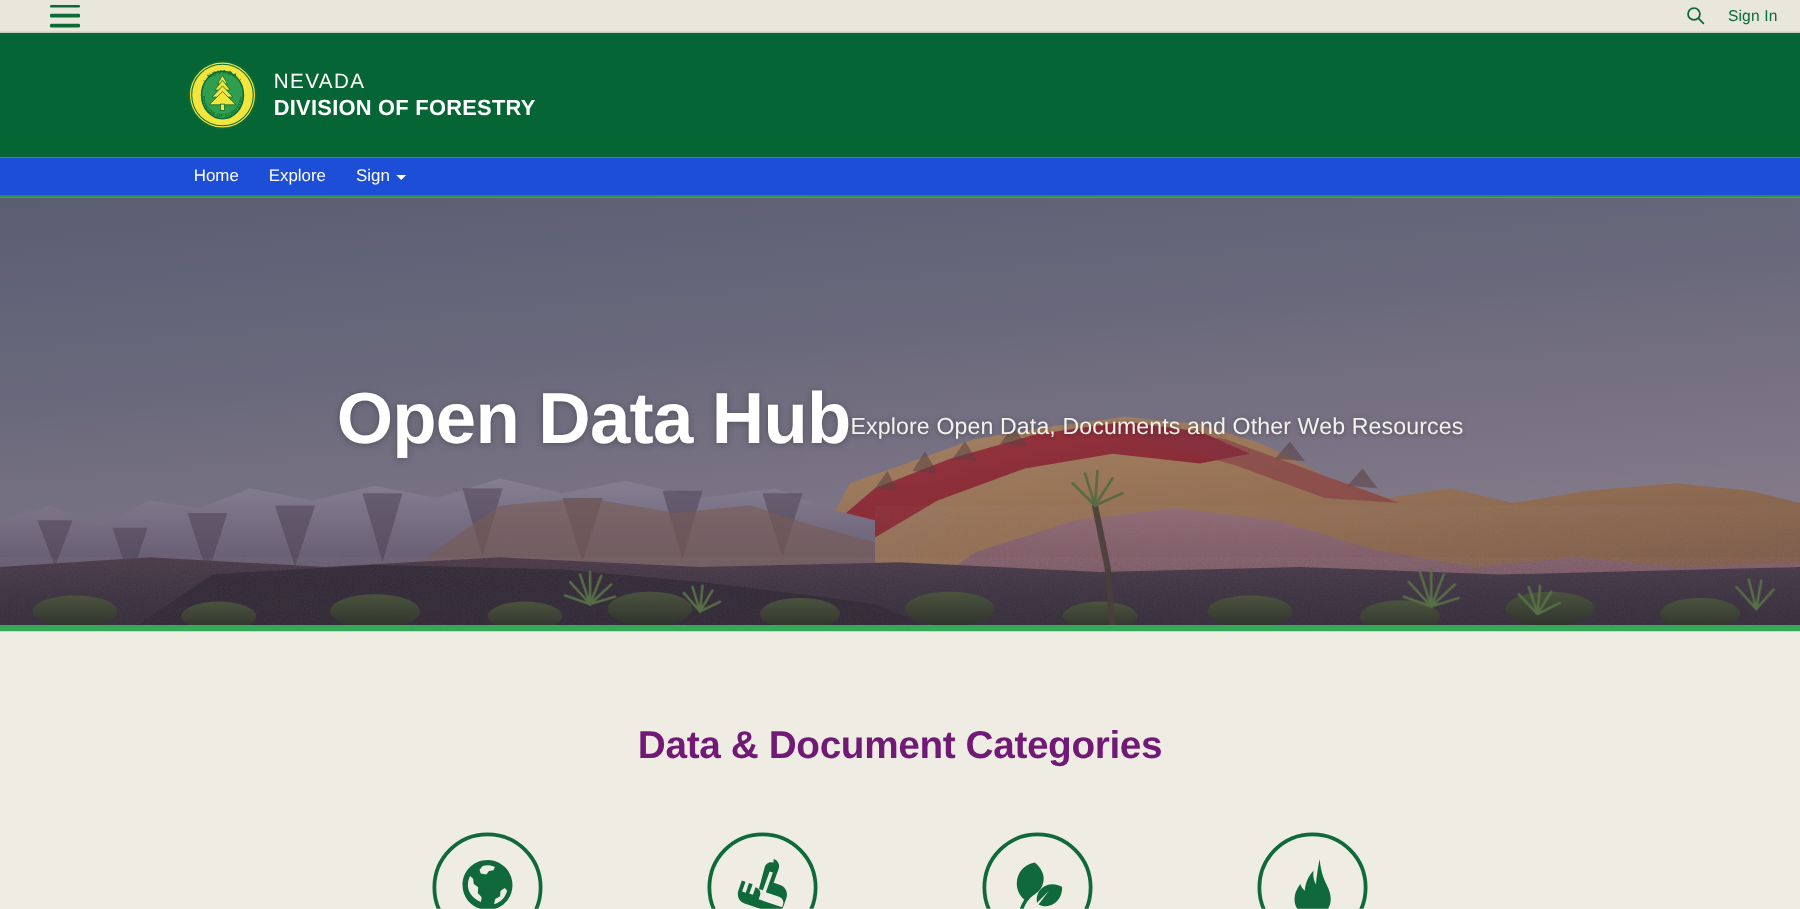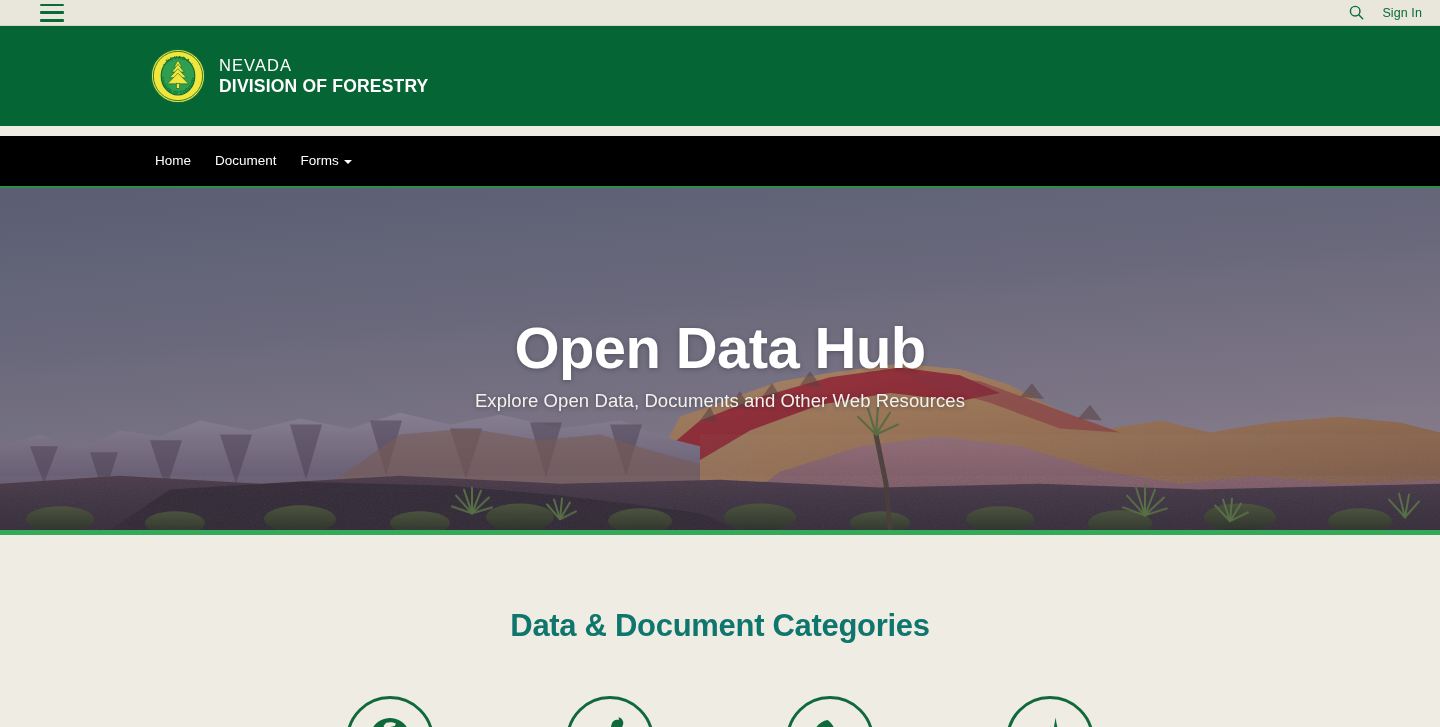--- a/index.html
+++ b/index.html
@@ -57,25 +57,24 @@
     font-size:16.5px; letter-spacing:1.1px; font-weight:400;
     display:block; margin-bottom:4px;
   }
   .brand-line2{
     font-size:17.5px; letter-spacing:.2px; font-weight:700;
     display:block;
   }
 
   
   .navbar{
-    height:52px; width:100%;
-    background:#000000;
+    height:32px; width:100%;
+    background:#1d4ed8;
     display:flex; align-items:center;
     border-bottom:2px solid #2f8d4a;
-    margin-top:10px;
   }
   .nav-inner{ width:1140px; margin:0 auto; display:flex; align-items:center; gap:0px;}
   .nav-item{
     color:#ffffff; font-size:13.5px; text-decoration:none;
     padding:0 12px; line-height:48px; cursor:pointer; white-space:nowrap;
     display:inline-flex; align-items:center; gap:5px;
   }
   .nav-item:first-child{ padding-left:5px; }
   .caret{
     width:0;height:0;
@@ -86,41 +85,41 @@
   }
 
   
   .hero{
     position:relative; width:100%; height:347px; overflow:hidden;
     border-bottom:5px solid #35a95a;
   }
   .hero-canvas{ position:absolute; inset:0; width:100%; height:100%; display:block;}
   .hero-content{
     position:absolute; inset:0;
-    display:flex; flex-direction:column; align-items:center; justify-content:center;
+    display:flex; align-items:center; justify-content:center;
     z-index:3; padding-top:12px;
   }
   .hero-title{
     color:#ffffff; font-size:58px; font-weight:700;
     letter-spacing:-.6px; text-shadow:0 1px 5px rgba(0,0,0,.28);
     line-height:1.05;
   }
   .hero-sub{
     color:#f3f2ef; font-size:18.5px; font-weight:400; margin-top:12px;
     text-shadow:0 1px 4px rgba(0,0,0,.35); letter-spacing:.1px;
   }
 
   
   .categories{
     background:#efece4; width:100%; height:226px;
     display:flex; flex-direction:column; align-items:center;
   }
   .cat-heading{
     margin-top:73px;
-    font-size:31px; font-weight:700; color:#0f766e; letter-spacing:-.3px;
+    font-size:31px; font-weight:700; color:#701a75; letter-spacing:-.3px;
   }
   .cat-row{
     margin-top:52px;
     width:1140px; display:flex; justify-content:center; gap:132px;
   }
   .cat-item{ display:flex; flex-direction:column; align-items:center; cursor:pointer;}
   .cat-circle{
     width:88px;height:88px;border-radius:50%;
     border:3px solid #10693a;
     display:flex;align-items:center;justify-content:center;
@@ -177,24 +176,24 @@
     </div>
   </div>
 </header>
 
 <nav class="navbar">
   <div class="nav-inner">
     <a class="nav-item" href="#">
       <span>Home</span>
     </a>
     <a class="nav-item" href="#">
-      <span>Document</span>
+      <span>Explore</span>
     </a>
     <a class="nav-item" href="#">
-      <span>Forms</span>
+      <span>Sign</span>
       <i class="caret"></i>
     </a>
   </div>
 </nav>
 
 <section class="hero">
   <svg class="hero-canvas" viewBox="0 0 1440 347" preserveAspectRatio="none">
     <defs>
       <linearGradient id="sky" x1="0" y1="0" x2="0.35" y2="1">
         <stop offset="0%" stop-color="#5c6277"></stop>

